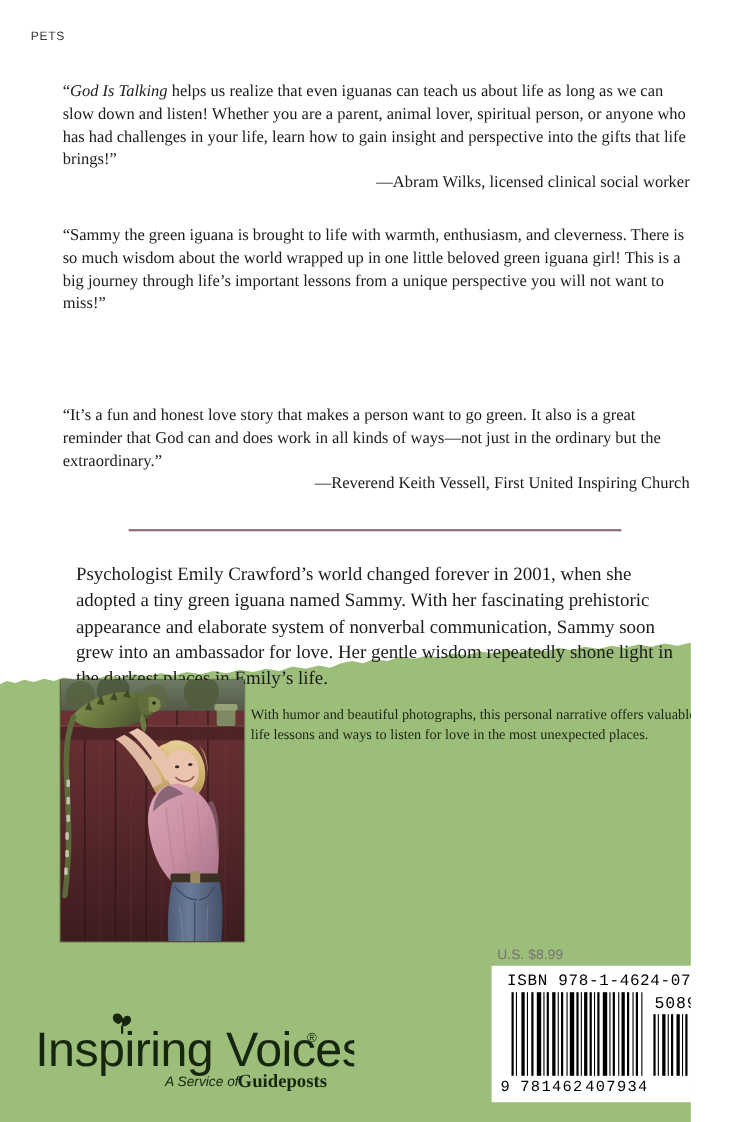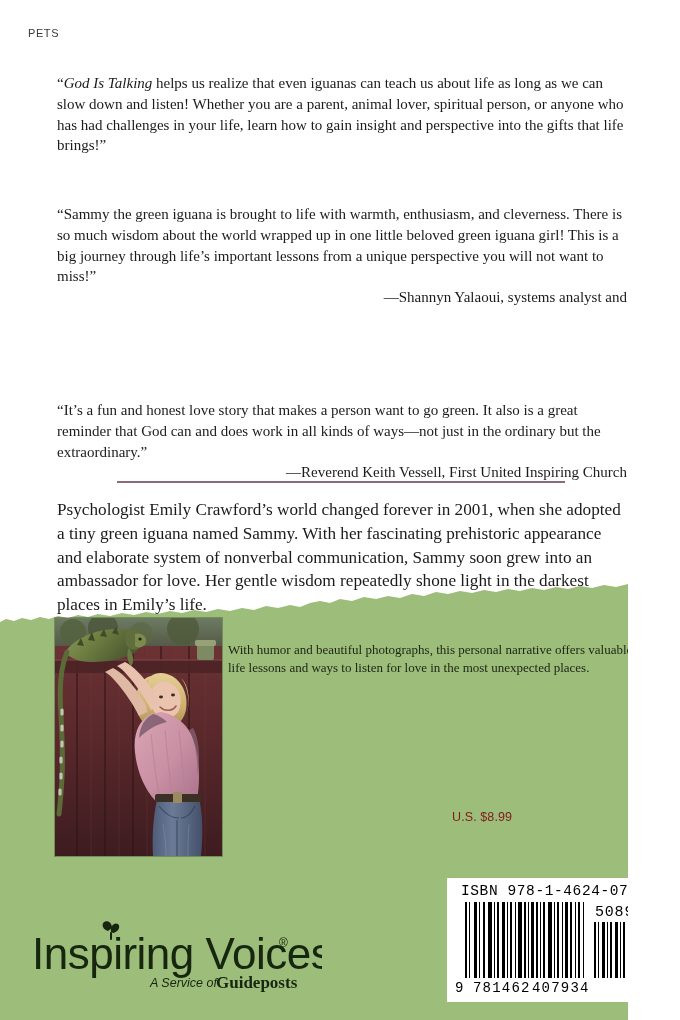--- a/index.html
+++ b/index.html
@@ -45,21 +45,21 @@
   .quote-block .attrib {
     text-align: right;
     margin: 0;
   }
   .quote-block em {
     font-style: italic;
   }
 
   #quote-1 { top: 73px; }
   #quote-2 { top: 204px; }
-  #quote-3 { top: 368px; margin-top: 32px; }
+  #quote-3 { top: 368px; }
 
   
   .divider {
     position: absolute;
     left: 117px;
     top: 481px;
     width: 448px;
     height: 2px;
     background: #8a6b7b;
   }
@@ -67,21 +67,21 @@
   
   #synopsis {
     position: absolute;
     left: 57px;
     top: 498px;
     width: 572px;
     color: #1b1b1b;
     font-size: 17.2px;
     line-height: 1.385;
   }
-  #synopsis p { margin: 0; }
+  #synopsis p { margin: 12px; }
 
   
   .green-panel {
     position: absolute;
     left: 0;
     top: 0;
     width: 680px;
     height: 1020px;
     pointer-events: none;
   }
@@ -115,24 +115,24 @@
   }
   .green-text p { margin: 0; }
   #blurb-photos { top: 641px; }
   #author-bio { top: 741px; }
   #author-bio b { font-weight: bold; }
 
   
   .price {
     position: absolute;
     left: 452px;
-    top: 810px;
+    top: 861px;
     font-family: "Liberation Sans", sans-serif;
     font-size: 12.5px;
-    color: #7f1d1d;
+    color: #737373;
     letter-spacing: 0.1px;
   }
 
   
   .barcode-box {
     position: absolute;
     left: 447px;
     top: 878px;
     width: 205px;
     height: 124px;
@@ -167,25 +167,25 @@
                L472,593 L484,590 L496,592 L508,589 L520,591 L532,588 L544,590
                L556,587 L568,589 L580,586 L592,588 L604,585 L616,587 L628,584
                L640,586 L652,583 L664,585 L672,583 L680,585 L680,1020 L0,1020 Z" fill="#9dbd7a"></path>
     </svg>
   </div>
 
   <div class="category">PETS</div>
 
   <div class="quote-block" id="quote-1">
     <p><span>“</span><em>God Is Talking</em><span> helps us realize that even iguanas can teach us about life as long as we can slow down and listen! Whether you are a parent, animal lover, spiritual person, or anyone who has had challenges in your life, learn how to gain insight and perspective into the gifts that life brings!”</span></p>
+    <p class="attrib">—Abram Wilks, licensed clinical social worker</p>
   </div>
 
   <div class="quote-block" id="quote-2">
     <p>“Sammy the green iguana is brought to life with warmth, enthusiasm, and cleverness. There is so much wisdom about the world wrapped up in one little beloved green iguana girl! This is a big journey through life’s important lessons from a unique perspective you will not want to miss!”</p>
-    <p class="attrib">—Shannyn Yalaoui, systems analyst and</p>
   </div>
 
   <div class="quote-block" id="quote-3">
     <p>“It’s a fun and honest love story that makes a person want to go green. It also is a great reminder that God can and does work in all kinds of ways—not just in the ordinary but the extraordinary.”</p>
     <p class="attrib">—Reverend Keith Vessell, First United Inspiring Church</p>
   </div>
 
   <div class="divider"></div>
 
   <div id="synopsis">

